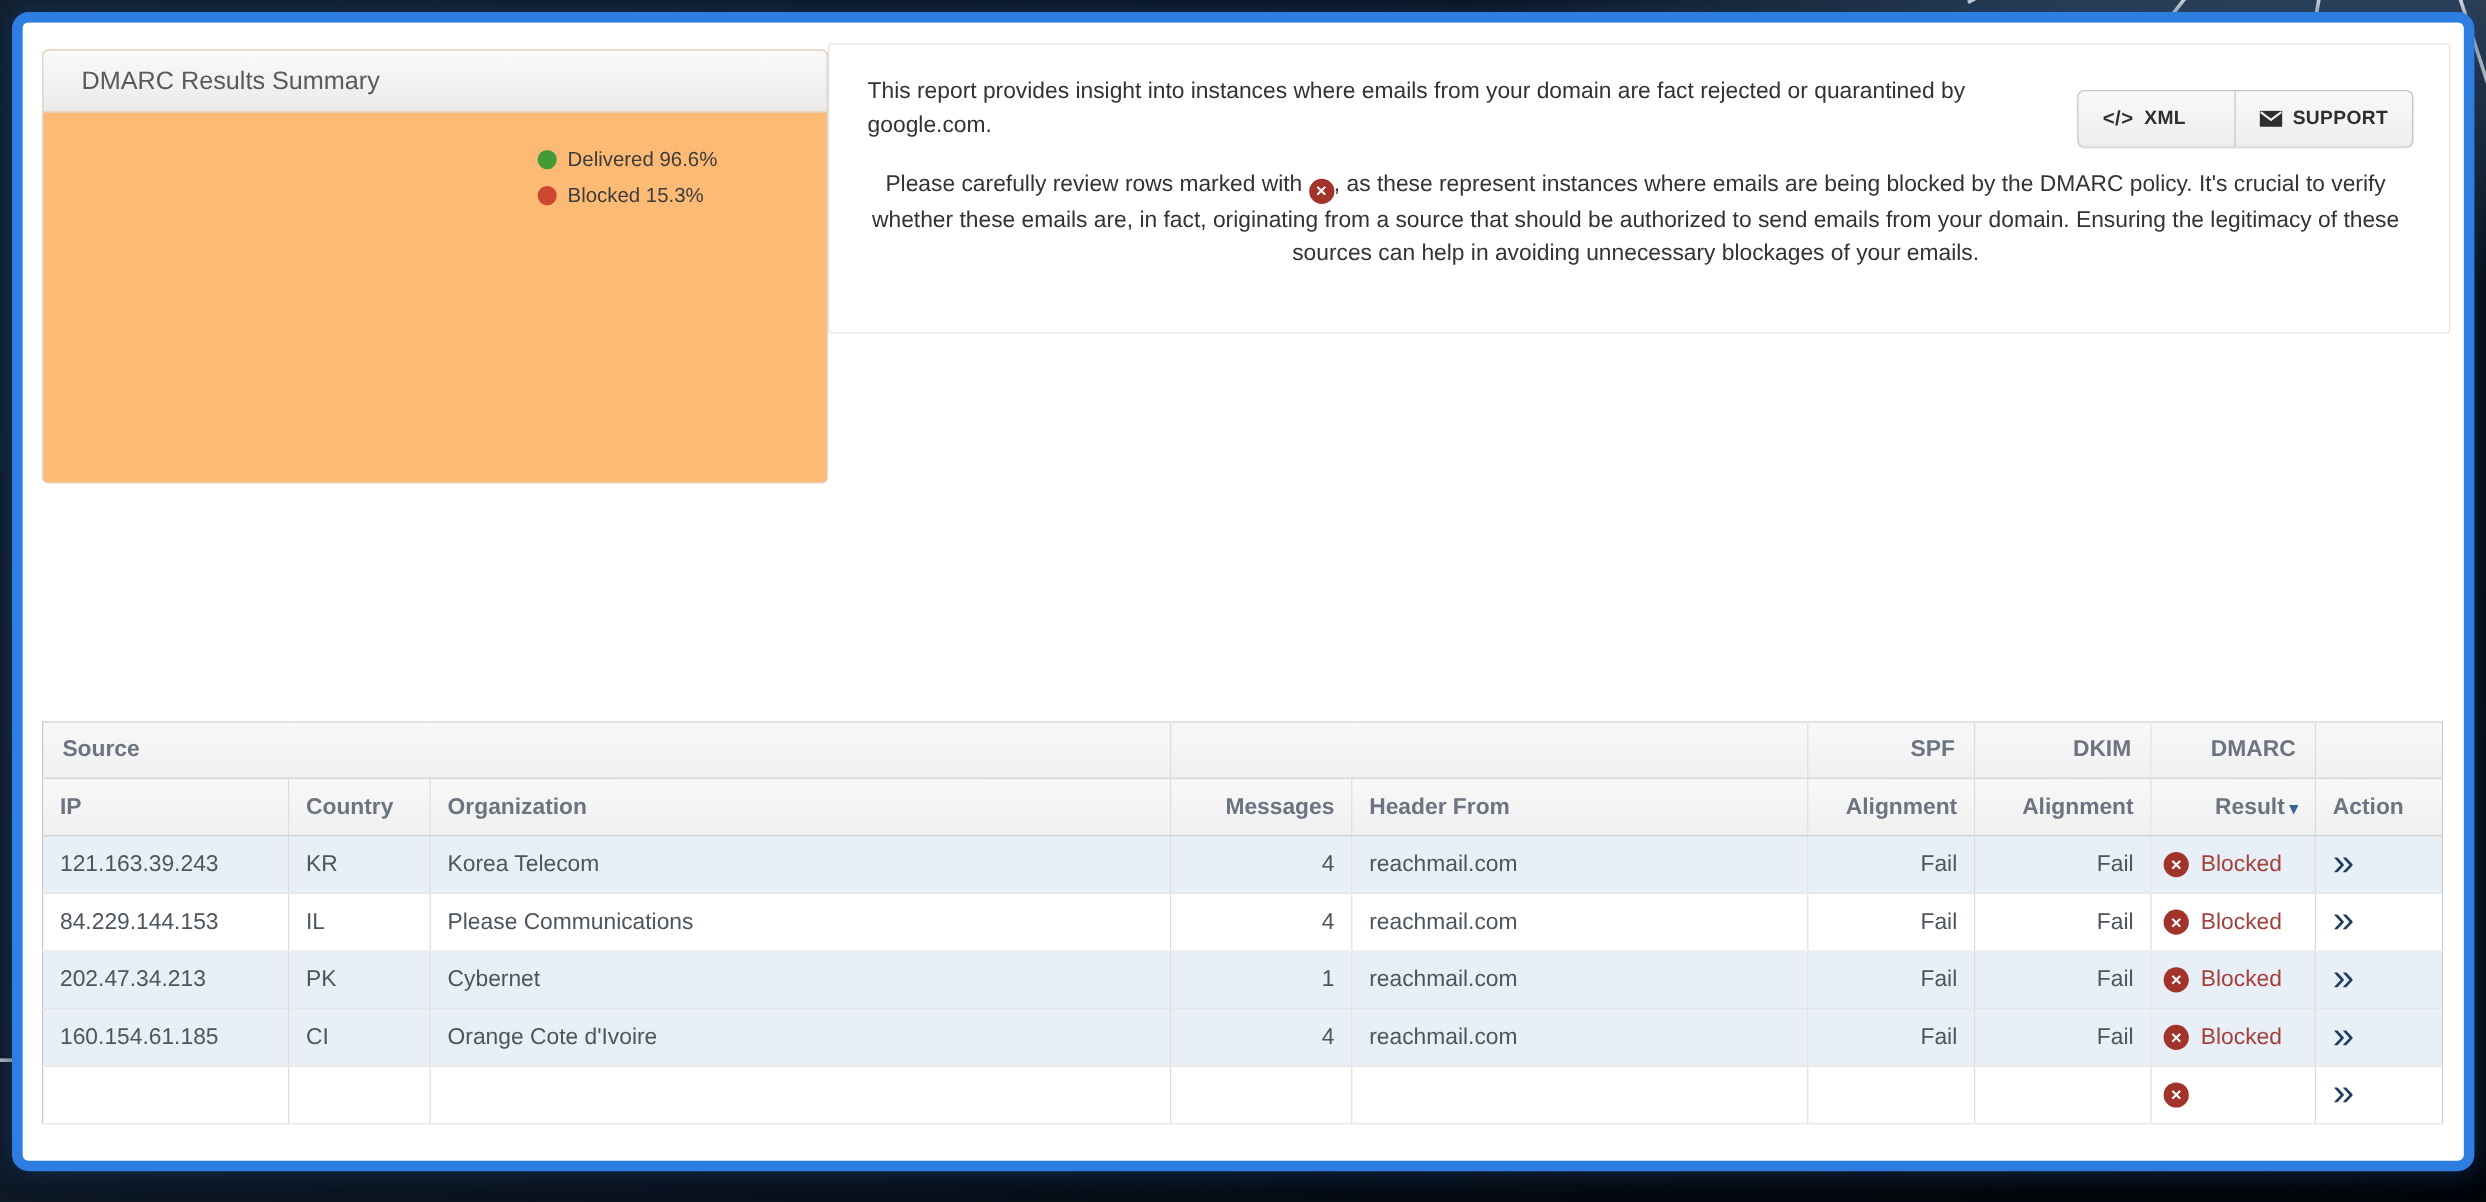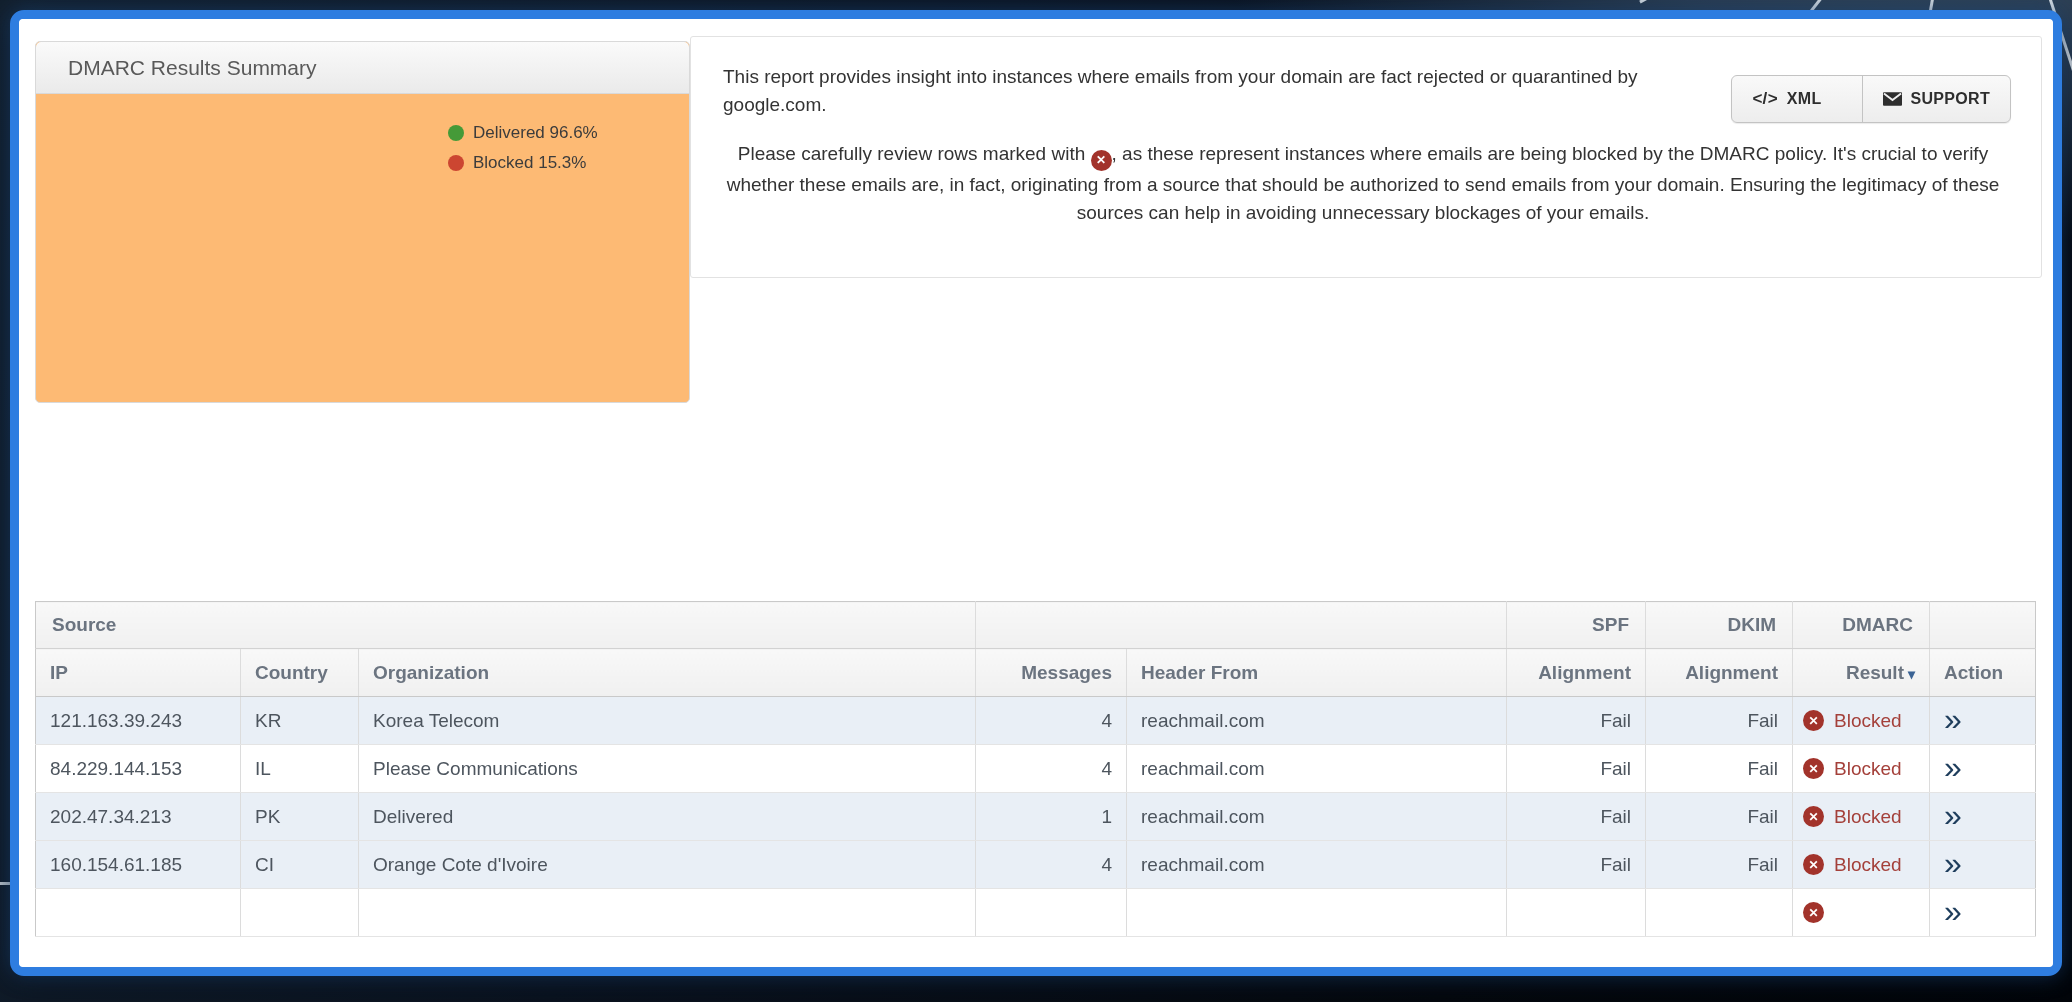--- a/index.html
+++ b/index.html
@@ -204,21 +204,21 @@
                 <span class="dmarc-flex">
                   <span class="circle-x">✕</span>
                   <span class="blocked-label">Blocked</span>
                 </span>
               </td>
               <td class="action-cell"><span class="chevrons">»</span></td>
             </tr>
             <tr class="striped">
               <td>202.47.34.213</td>
               <td>PK</td>
-              <td>Delivered</td>
+              <td>Cybernet</td>
               <td class="num">1</td>
               <td>reachmail.com</td>
               <td class="num">Fail</td>
               <td class="num">Fail</td>
               <td class="dmarc-cell">
                 <span class="dmarc-flex">
                   <span class="circle-x">✕</span>
                   <span class="blocked-label">Blocked</span>
                 </span>
               </td>

